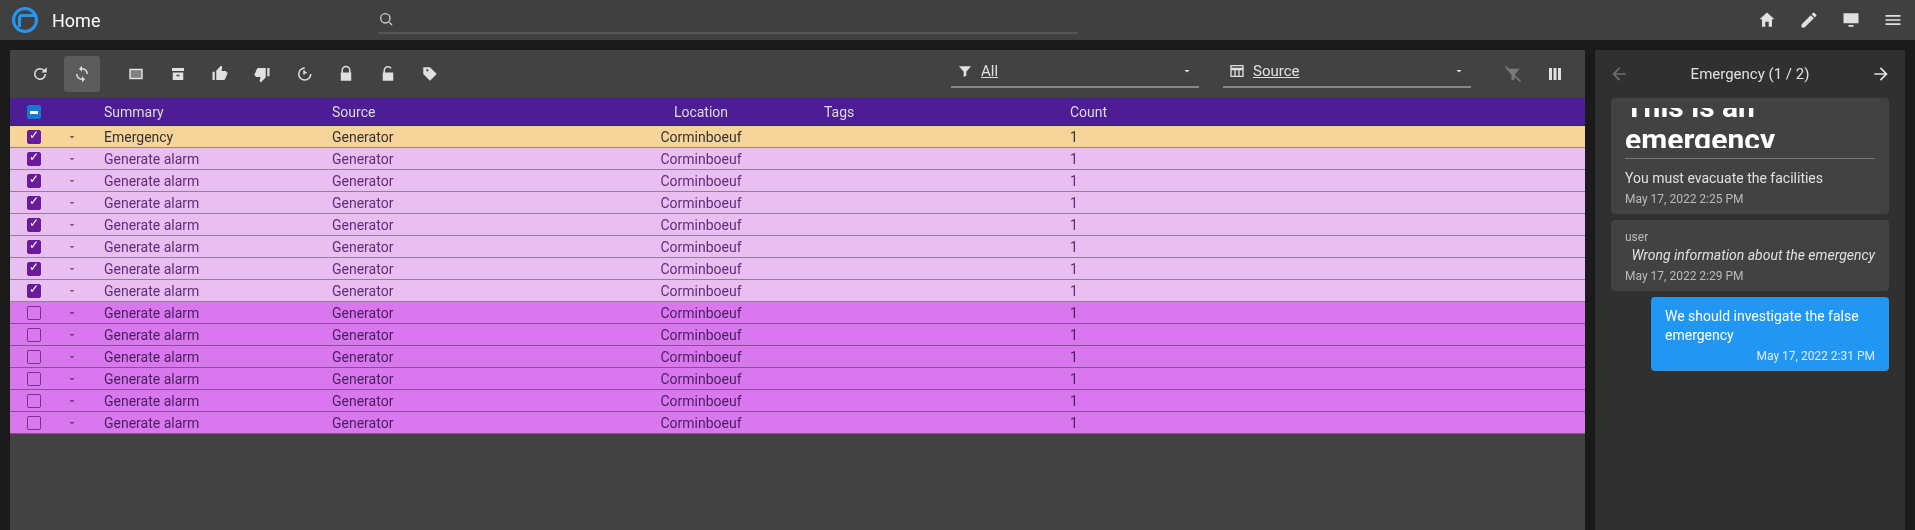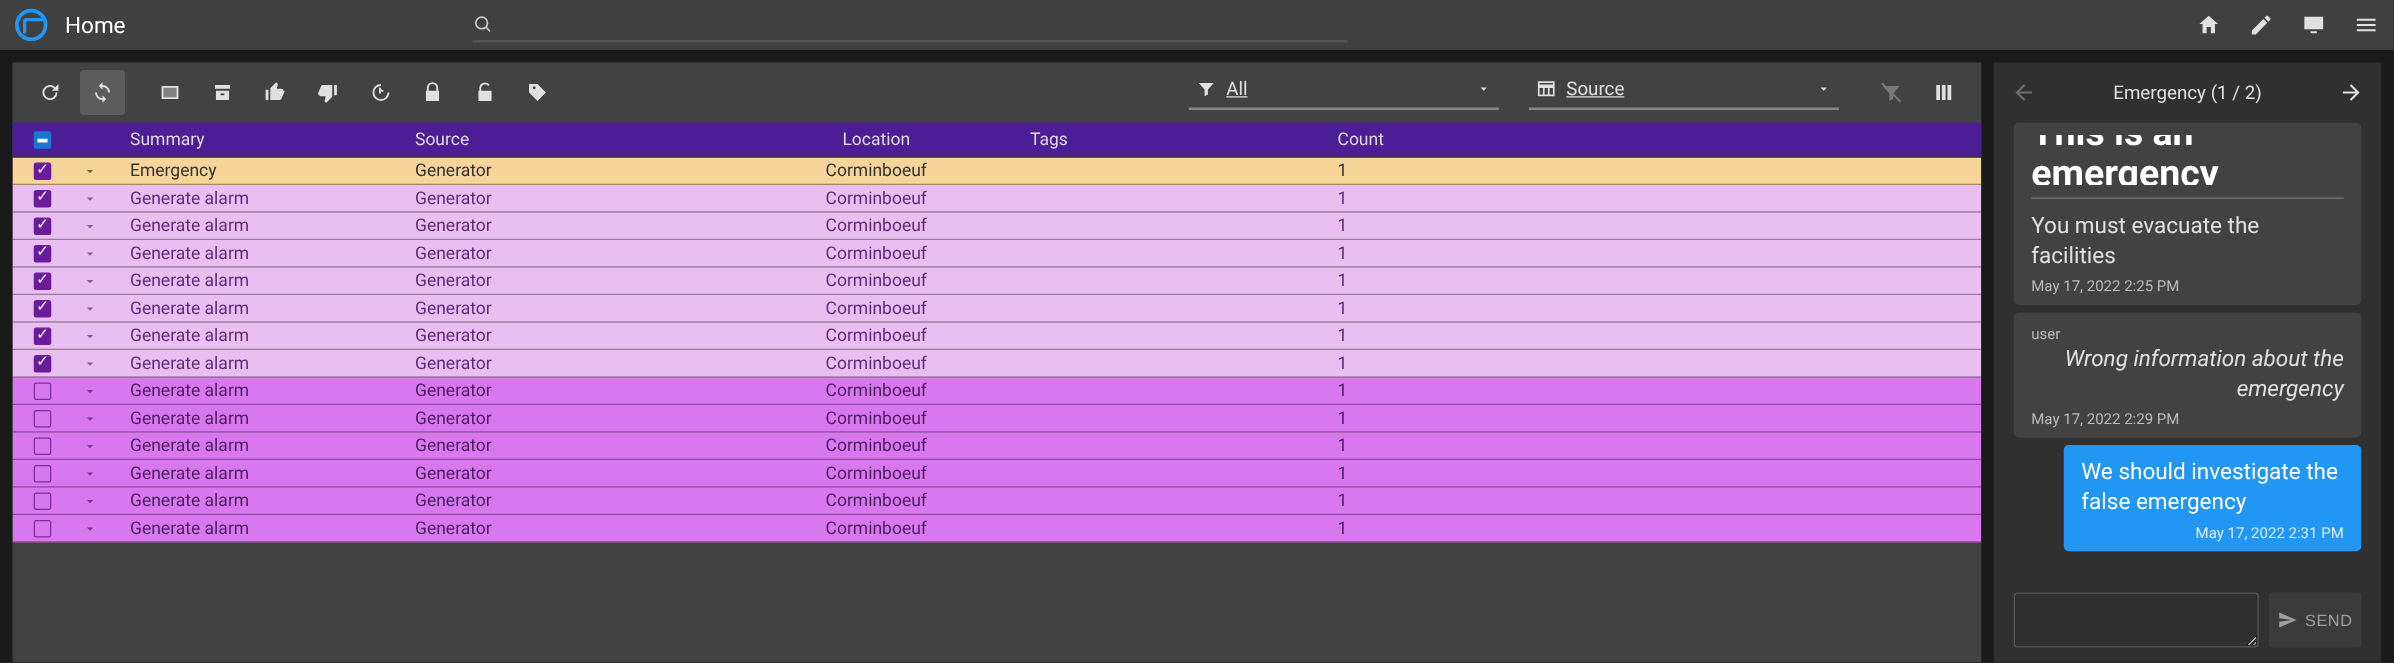--- a/index.html
+++ b/index.html
@@ -231,21 +231,21 @@
   }
   .big-heading-clip {
     height: 40px;
     overflow: hidden;
   }
   .hr {
     border: none;
     border-top: 1px solid #777;
     margin: 10px 0;
   }
-  .bubble .msg { font-size: 18px; line-height: 1.35; }
+  .bubble .msg { font-size: 14px; line-height: 1.35; }
   .bubble .ts  { font-size: 12px; color: #bbb; margin-top: 4px; }
   .bubble.right .ts { color: #dceeff; text-align: right; }
   .author { font-size: 12px; color: #bbb; margin-bottom: 2px; }
   .italic { font-style: italic; text-align: right; }
 
   .compose {
     display: flex;
     gap: 8px;
     padding: 0 16px 12px 16px;
   }
@@ -702,25 +702,14 @@
         <div class="msg italic">Wrong information about the emergency</div>
         <div class="ts">May 17, 2022 2:29 PM</div>
       </div>
 
       <div class="bubble right">
         <div class="msg">We should investigate the false emergency</div>
         <div class="ts">May 17, 2022 2:31 PM</div>
       </div>
     </div>
 
-    <div class="compose">
-      <textarea class="compose-input" style=""></textarea>
-      <button class="send-btn">
-        <span>
-          <svg width="16" height="16" viewBox="0 0 24 24" fill="#9e9e9e">
-              <path d="M2 21l21-9L2 3v7l15 2-15 2v7z"></path>
-            </svg>
-        </span>
-        <span>SEND</span>
-      </button>
-    </div>
   </div>
 </div>
 
 </body></html>

